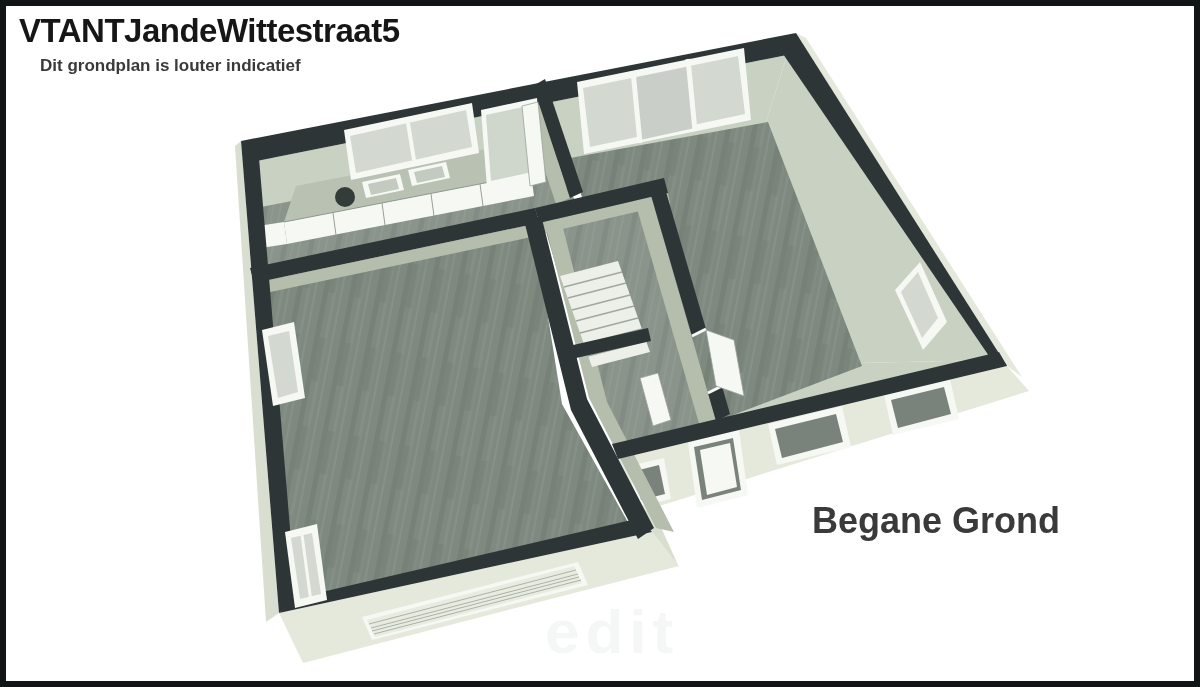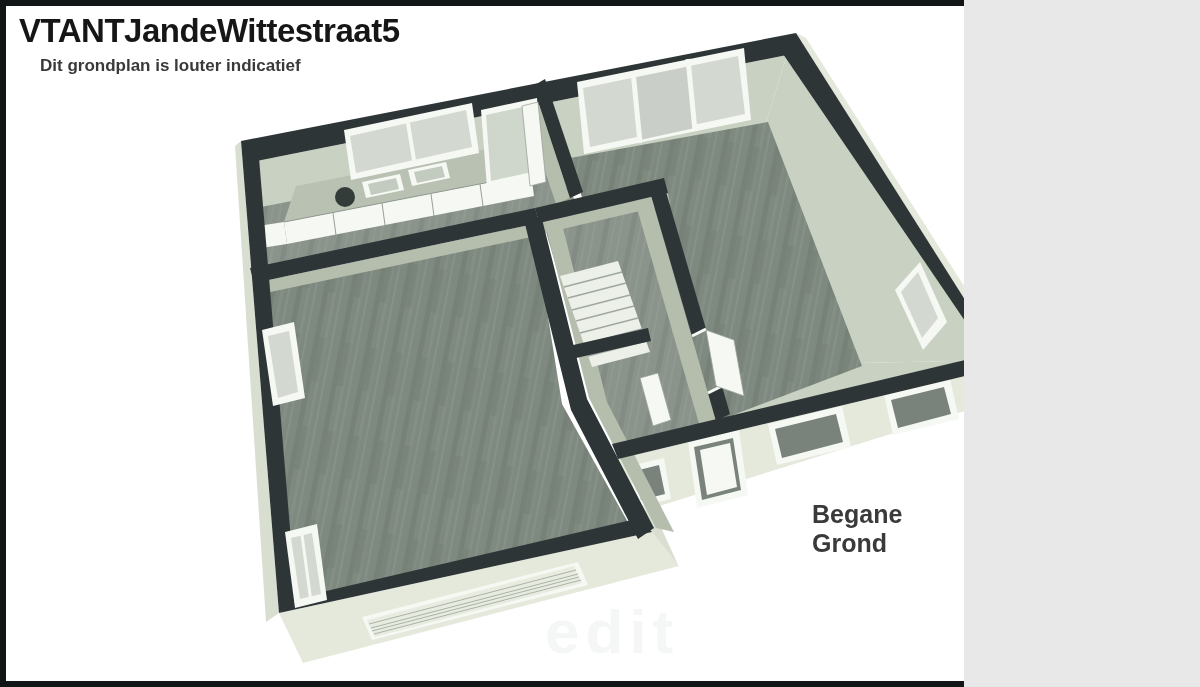--- a/index.html
+++ b/index.html
@@ -3,30 +3,30 @@
 <meta charset="utf-8">
 <style>
   :root{
     --frame:#121515; --background:#ffffff; --wall:#2e3537;
     --wallFace:#c9d1c2; --wallFaceDark:#b5bdad; --exterior:#e5e9dc; --exteriorDark:#d9dfd0;
     --floorWood:#7e8980; --floorWoodLight:#8a948b; --floorHall:#939c93;
     --stairs:#edf0e9; --frameWhite:#f6f8f3; --glass:#d3d9d0; --glassDark:#c9cfc8;
     --openingDark:#79837c; --text:#161616; --subtext:#3a3a3a;
   }
   html,body{margin:0;padding:0;background:#e8e8e8;}
-  #canvas{position:relative;width:964px;height:687px;background:var(--background);
+  #canvas{position:relative;width:1200px;height:687px;background:var(--background);
     overflow:hidden;font-family:"Liberation Sans",sans-serif;}
   #border-frame{position:absolute;left:0;top:0;width:1200px;height:687px;
     border:6px solid var(--frame);box-sizing:border-box;pointer-events:none;z-index:50;}
   #plan-svg{position:absolute;left:0;top:0;z-index:1;}
   .page-title{position:absolute;left:19px;top:12px;font-size:33px;font-weight:bold;
     color:var(--text);letter-spacing:-0.5px;z-index:10;}
   .page-subtitle{position:absolute;left:20px;top:56px;font-size:17px;font-weight:bold;
     color:var(--subtext);z-index:10;margin-left:20px;}
-  .floor-label{position:absolute;left:812px;top:500px;font-size:25px;font-weight:bold;
+  .floor-label{position:absolute;left:812px;top:500px;font-size:36px;font-weight:bold;
     color:var(--subtext);z-index:10;}
   .watermark{position:absolute;left:545px;top:596px;font-size:62px;font-weight:bold;
     color:rgba(120,130,125,0.07);z-index:5;letter-spacing:6px;}
   .f-wall{fill:var(--wall);}
   .f-face{fill:var(--wallFace);}
   .f-faced{fill:var(--wallFaceDark);}
   .f-ext{fill:var(--exterior);}
   .f-extd{fill:var(--exteriorDark);}
   .f-white{fill:var(--frameWhite);}
   .f-glass{fill:var(--glass);}

